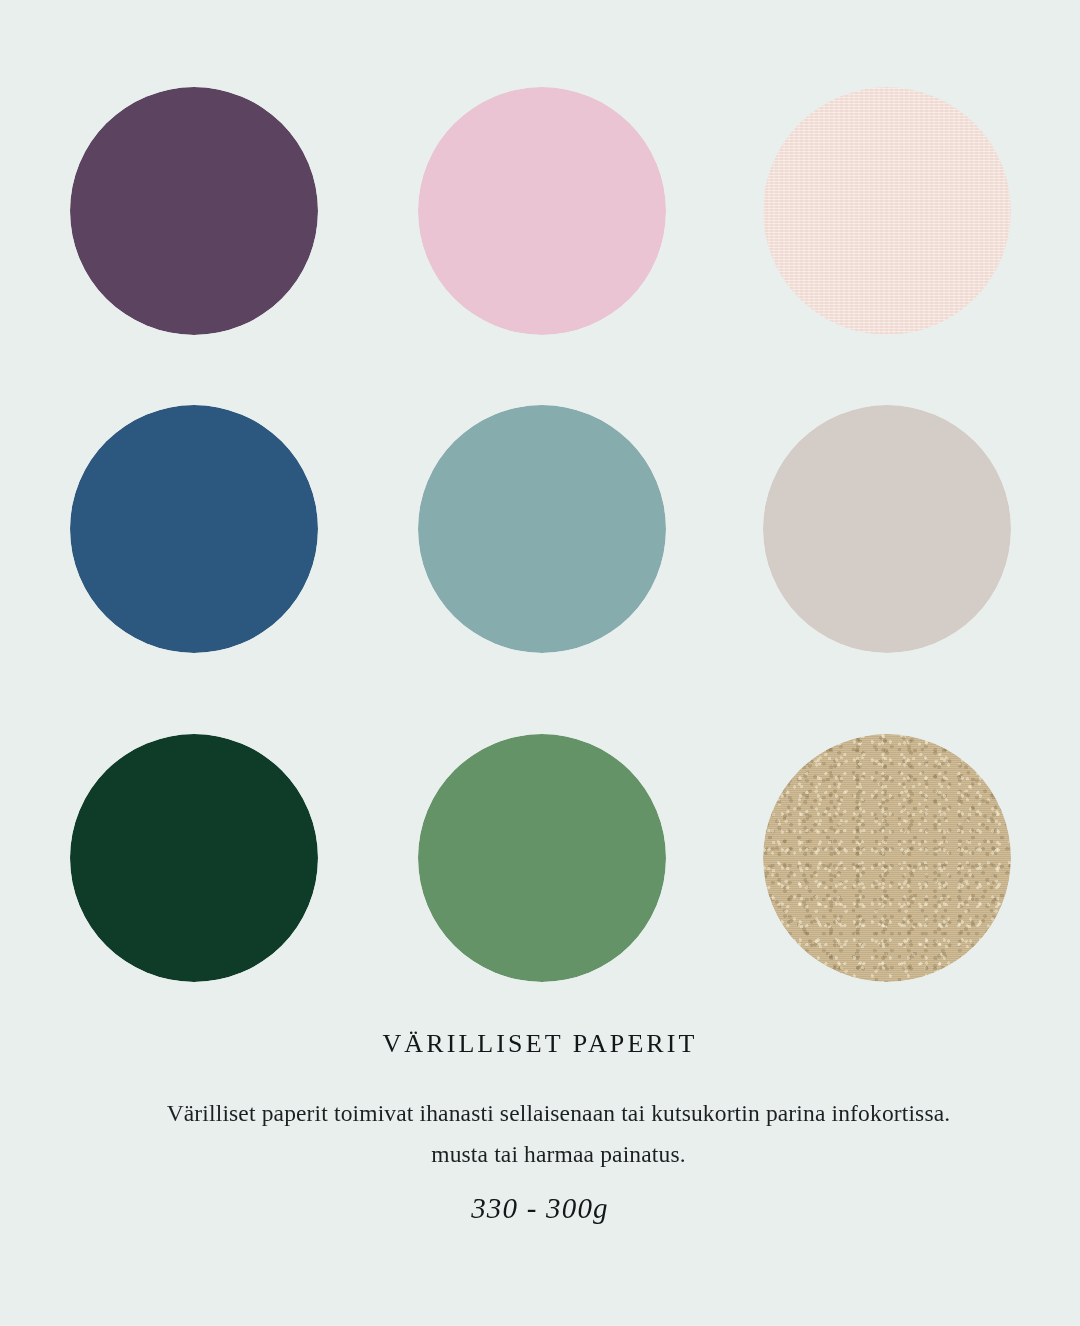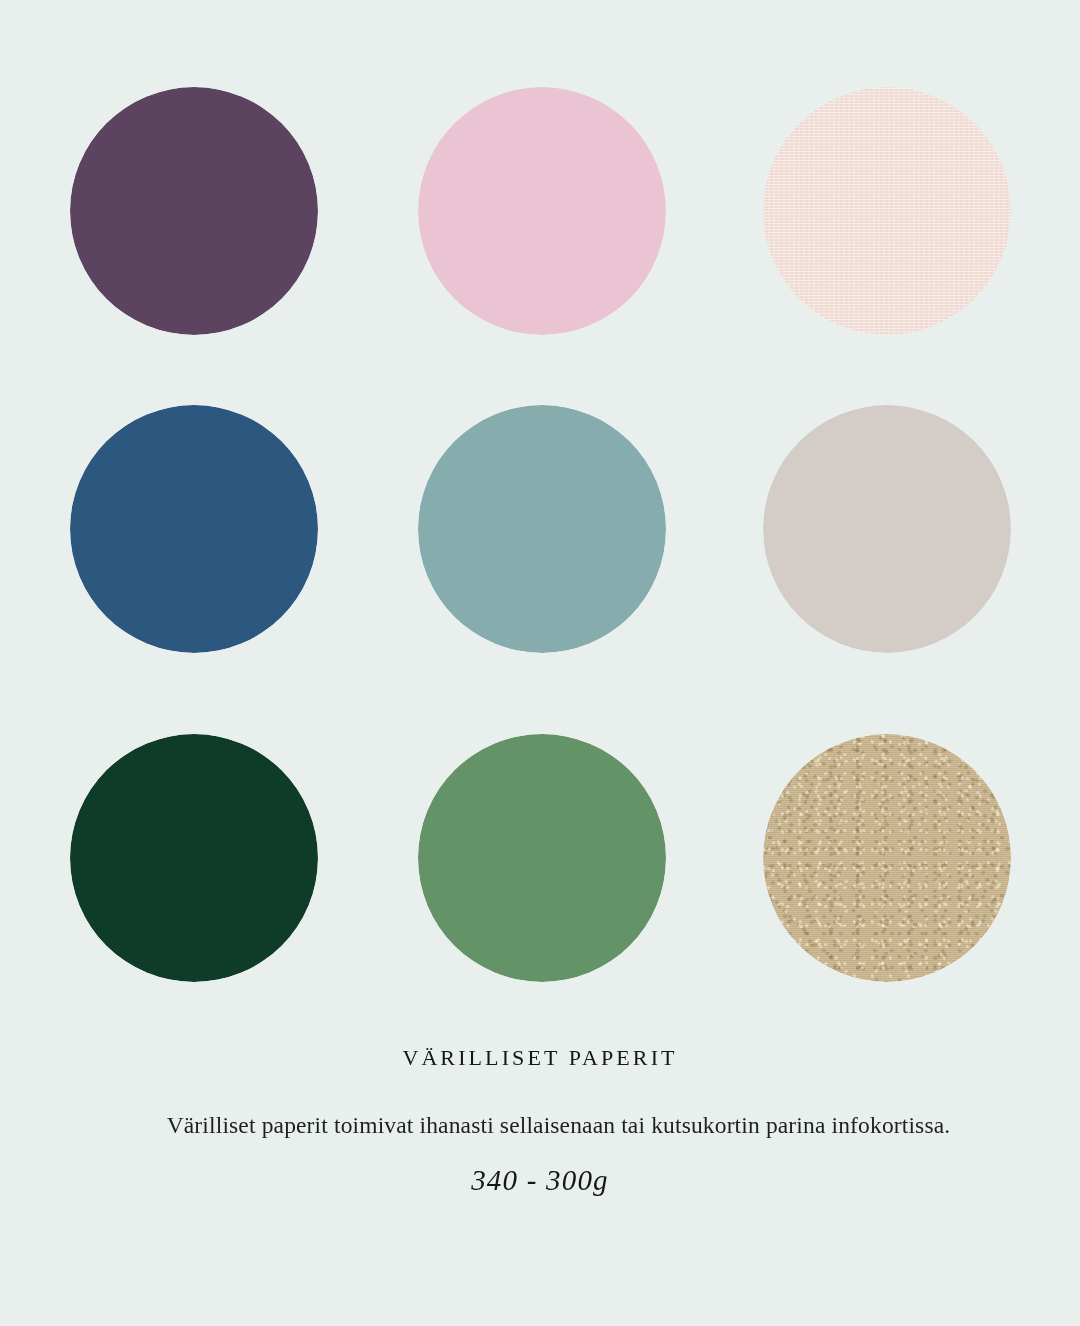--- a/index.html
+++ b/index.html
@@ -109,24 +109,24 @@
   .caption {
     position: absolute;
     left: 0;
     top: 1028px;
     width: 1080px;
     text-align: center;
   }
 
   .caption-title {
     font-family: "Liberation Serif", "DejaVu Serif", serif;
-    font-size: 22px;
+    font-size: 26px;
     letter-spacing: 3.1px;
     color: #14171a;
-    margin: 17px;
+    margin: 0;
     font-weight: normal;
     line-height: 1.2;
   }
 
   .caption-body {
     margin: 34px 0 0 0;
     font-size: 23.5px;
     line-height: 1.72;
     color: #1d2023;
     letter-spacing: 0.15px;
@@ -183,18 +183,19 @@
       <div class="swatch-fill tex-speckle" style="background-color: rgb(201, 180, 141);"></div>
     </div>
 
   </div>
 
   <div class="caption">
     <h2 class="caption-title">VÄRILLISET PAPERIT</h2>
 
     <div class="caption-body">
       <p>Värilliset paperit toimivat ihanasti sellaisenaan tai kutsukortin parina infokortissa.</p>
-    </div>
-
-    <div class="caption-weight">340 - 300g</div>
+      <p>musta tai harmaa painatus.</p>
+    </div>
+
+    <div class="caption-weight">330 - 300g</div>
   </div>
 
 </div>
 
 </body></html>

